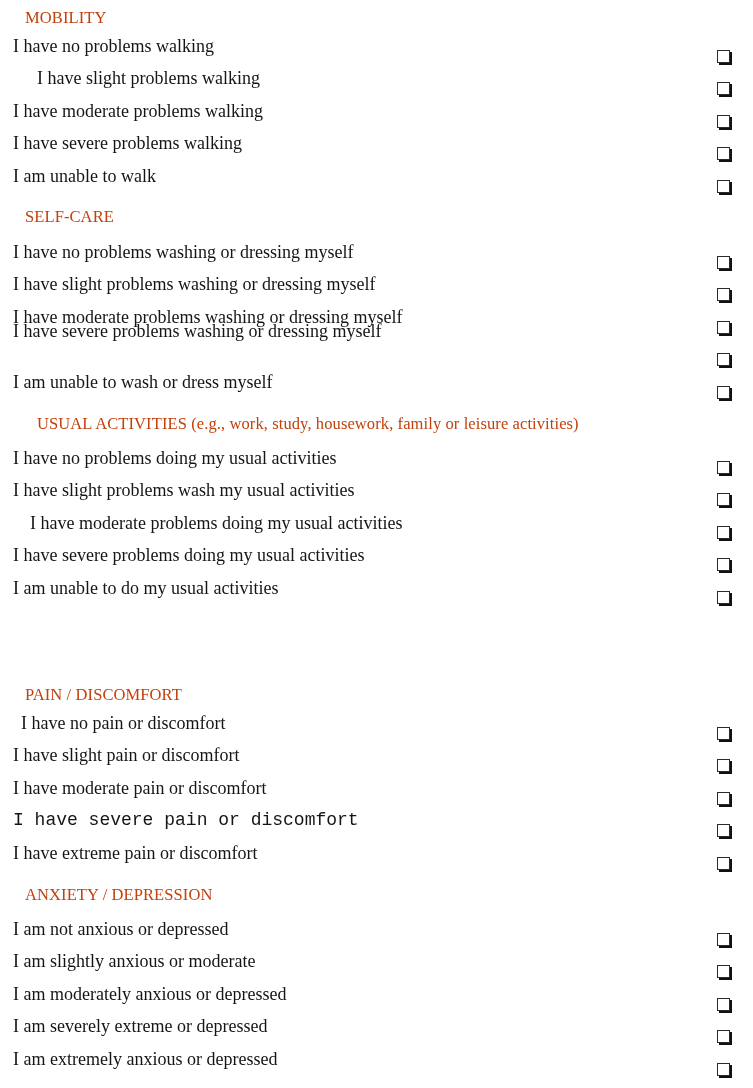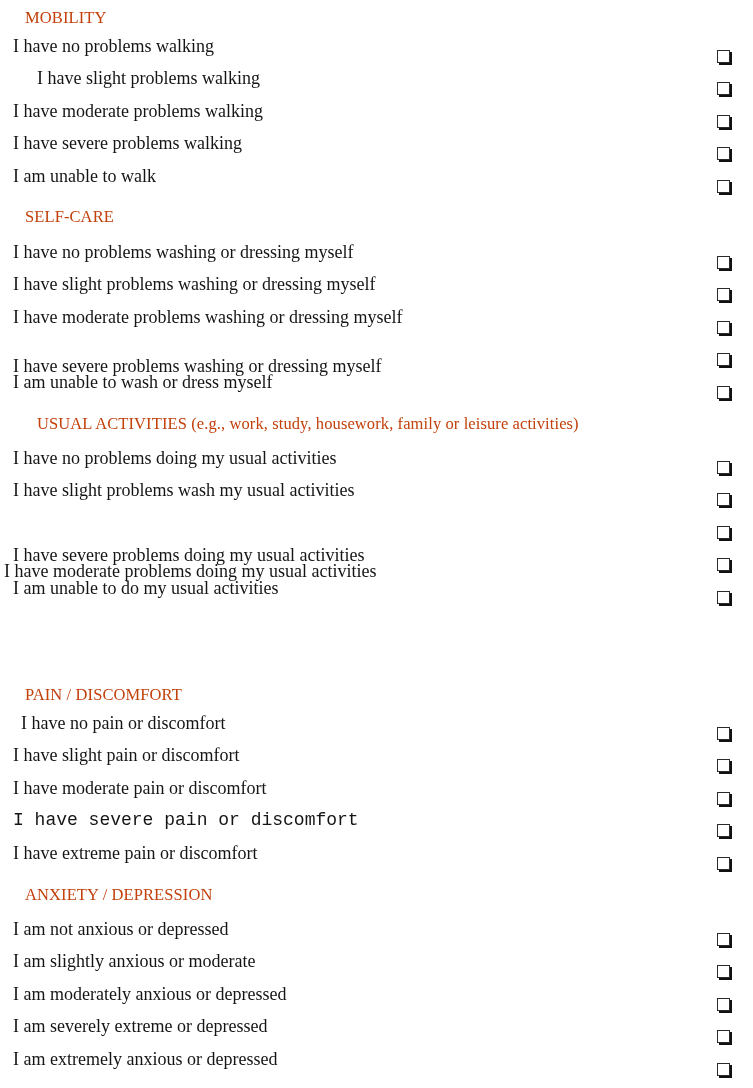--- a/index.html
+++ b/index.html
@@ -75,32 +75,32 @@
       <div class="level-box" role="checkbox" aria-checked="false" style="top: 179.6px;"></div>
     </div>
     <div class="dimension abs" style="top: 0px;">
       <div class="dimension-title abs" style="top: 209px;">SELF-CARE</div>
       <div class="level-text abs" style="left: 13px; right: auto; top: 243px;">I have no problems washing or dressing myself</div>
       <div class="level-box" role="checkbox" aria-checked="false" style="top: 256px;"></div>
       <div class="level-text abs" style="left: 13px; right: auto; top: 275.4px;">I have slight problems washing or dressing myself</div>
       <div class="level-box" role="checkbox" aria-checked="false" style="top: 288.4px;"></div>
       <div class="level-text abs" style="left: 13px; right: auto; top: 307.8px;">I have moderate problems washing or dressing myself</div>
       <div class="level-box" role="checkbox" aria-checked="false" style="top: 320.8px;"></div>
-      <div class="level-text abs" style="left: 13px; right: auto; top: 357px; text-align: right;">I have severe problems washing or dressing myself</div>
+      <div class="level-text abs" style="left: 13px; right: auto; top: 322px; text-align: right;">I have severe problems washing or dressing myself</div>
       <div class="level-box" role="checkbox" aria-checked="false" style="top: 353.2px;"></div>
       <div class="level-text abs" style="left: 13px; right: auto; top: 372.6px;">I am unable to wash or dress myself</div>
       <div class="level-box" role="checkbox" aria-checked="false" style="top: 385.6px;"></div>
     </div>
     <div class="dimension abs" style="top: 0px;">
       <div class="dimension-title abs" style="top: 416px; margin-left: 12px;">USUAL ACTIVITIES (e.g., work, study, housework, family or leisure activities)</div>
       <div class="level-text abs" style="left: 13px; right: auto; top: 449px;">I have no problems doing my usual activities</div>
       <div class="level-box" role="checkbox" aria-checked="false" style="top: 461px;"></div>
       <div class="level-text abs" style="left: 13px; right: auto; top: 481.4px;">I have slight problems wash my usual activities</div>
       <div class="level-box" role="checkbox" aria-checked="false" style="top: 493.4px;"></div>
-      <div class="level-text abs" style="left: 4px; right: auto; top: 513.8px; margin-top: 48px;">I have moderate problems doing my usual activities</div>
+      <div class="level-text abs" style="left: 30px; right: auto; top: 513.8px;">I have moderate problems doing my usual activities</div>
       <div class="level-box" role="checkbox" aria-checked="false" style="top: 525.8px;"></div>
       <div class="level-text abs" style="left: 13px; right: auto; top: 546.2px;">I have severe problems doing my usual activities</div>
       <div class="level-box" role="checkbox" aria-checked="false" style="top: 558.2px;"></div>
       <div class="level-text abs" style="left: 13px; right: auto; top: 578.6px;">I am unable to do my usual activities</div>
       <div class="level-box" role="checkbox" aria-checked="false" style="top: 590.6px;"></div>
     </div>
     <div class="dimension abs" style="top: 0px;">
       <div class="dimension-title abs" style="top: 687px;">PAIN / DISCOMFORT</div>
       <div class="level-text abs" style="left: 21px; right: auto; top: 714px;">I have no pain or discomfort</div>
       <div class="level-box" role="checkbox" aria-checked="false" style="top: 727px;"></div>

